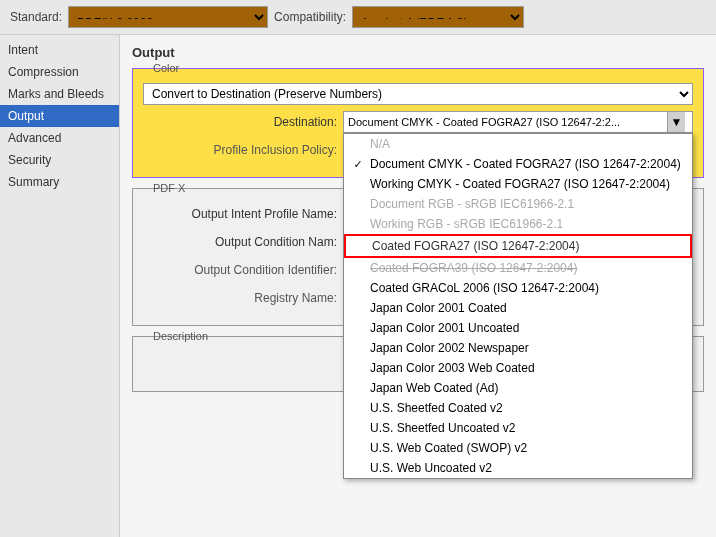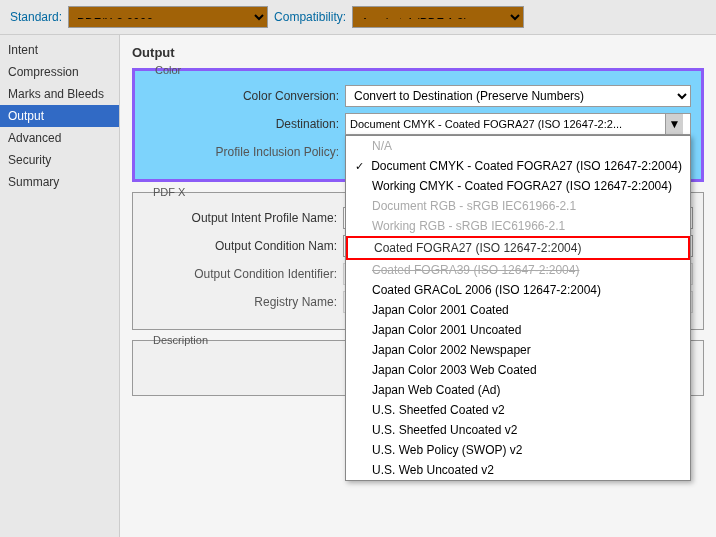--- a/index.html
+++ b/index.html
@@ -21,21 +21,21 @@
     .top-bar {
       display: flex;
       align-items: center;
       padding: 6px 10px;
       background: #e8e8e8;
       border-bottom: 1px solid #ccc;
       gap: 6px;
     }
     .top-bar label {
       font-size: 12px;
-      color: #0369a1;
+      color: #404040;
     }
     .top-bar select {
       height: 22px;
       font-size: 12px;
       background: #a16207;
       border: 1px solid #999;
       padding: 8px 4px;
     }
     .content-area {
       display: flex;
@@ -66,24 +66,24 @@
       overflow-y: auto;
       position: relative;
     }
     .panel-title {
       font-size: 13px;
       font-weight: bold;
       margin-bottom: 8px;
       color: #333;
     }
     .fieldset-box {
-      border: 3px solid #8b5cf6;
+      border: 1px solid #8b5cf6;
       margin-bottom: 10px;
       padding: 6px 10px 10px;
-      background: #7dd3fc;
+      background: #fde047;
     }
     .fieldset-legend {
       font-size: 11px;
       color: #555;
       padding: 0 4px;
       margin-left: 6px;
     }
     .form-row {
       display: flex;
       align-items: center;
@@ -234,21 +234,20 @@
     </div>
 
     <div class="main-panel">
       <div class="panel-title">Output</div>
 
       <div class="fieldset-box">
         <div style="margin-top:-14px; margin-bottom:8px;">
           <span class="fieldset-legend">Color</span>
         </div>
         <div class="form-row">
-          <div class="form-label active-label">Color Conversion:</div>
           <select class="form-control">
             <option value="Convert to Destination (Preserve Numbers)">Convert to Destination (Preserve Numbers)</option>
           </select>
         </div>
 
         <div class="form-row" style="position:relative;">
           <div class="form-label active-label">Destination:</div>
           <div class="dropdown-wrapper">
             <div class="dropdown-btn">
               <span class="btn-text">Document CMYK - Coated FOGRA27 (ISO 12647-2:2...</span>
@@ -295,21 +294,21 @@
               <div class="dropdown-item">
                 <span>Japan Web Coated (Ad)</span>
               </div>
               <div class="dropdown-item">
                 <span>U.S. Sheetfed Coated v2</span>
               </div>
               <div class="dropdown-item">
                 <span>U.S. Sheetfed Uncoated v2</span>
               </div>
               <div class="dropdown-item">
-                <span>U.S. Web Policy (SWOP) v2</span>
+                <span>U.S. Web Coated (SWOP) v2</span>
               </div>
               <div class="dropdown-item">
                 <span>U.S. Web Uncoated v2</span>
               </div>
             </div>
           </div>
         </div>
 
         <div class="form-row">
           <div class="form-label">Profile Inclusion Policy:</div>

